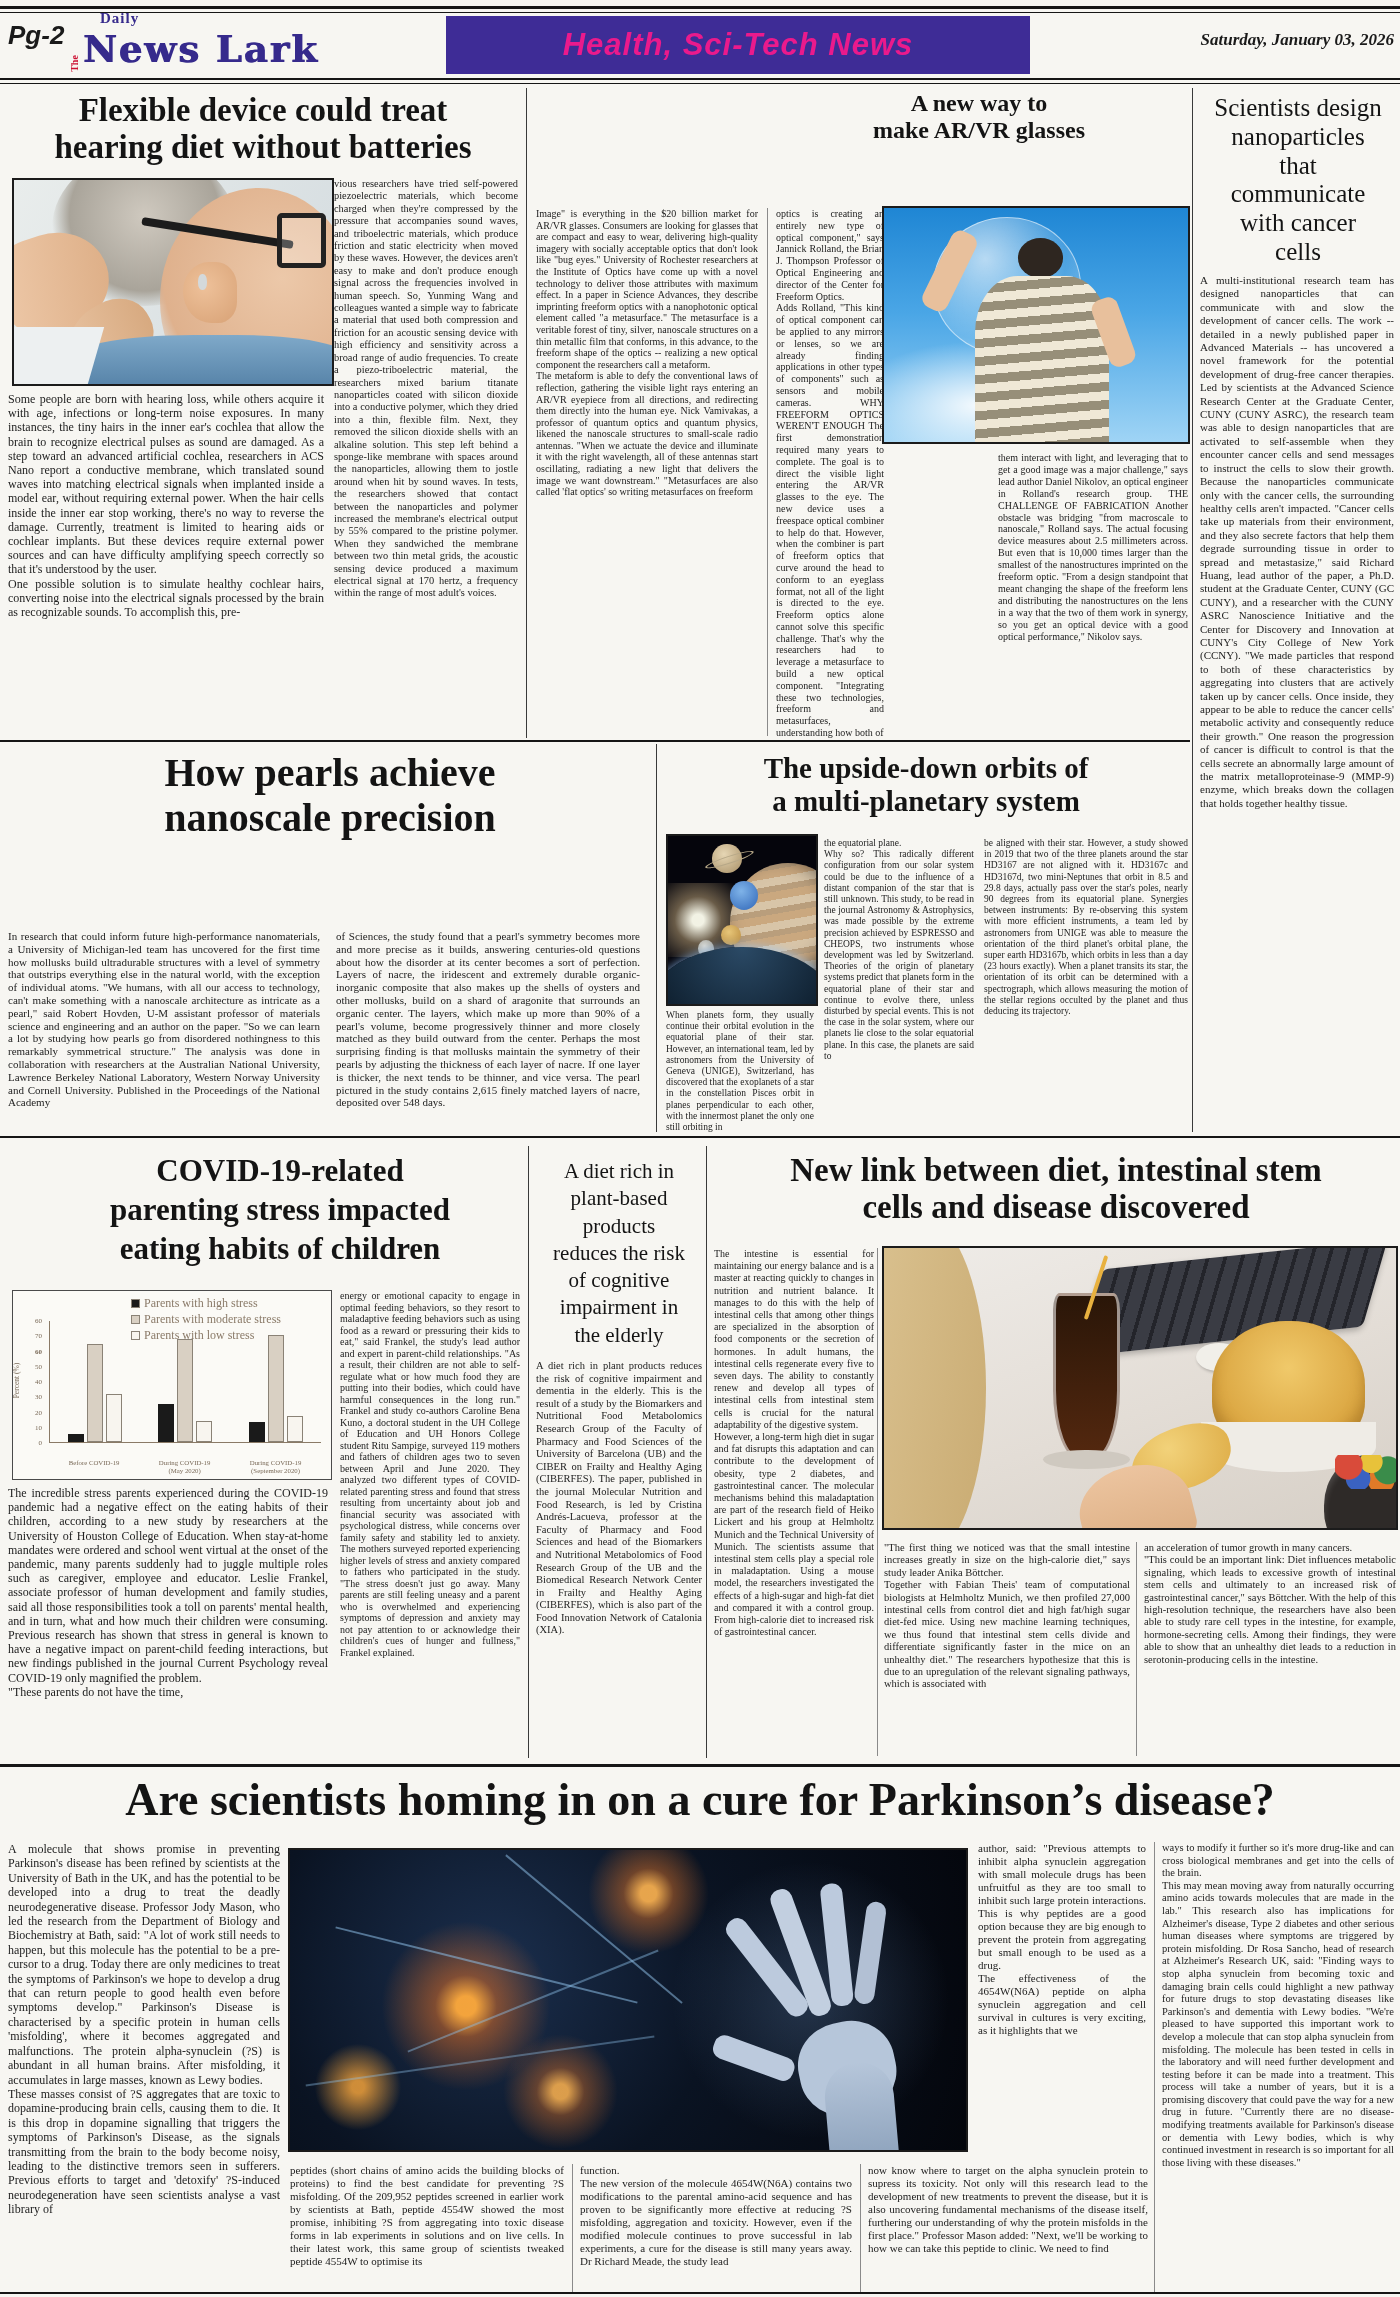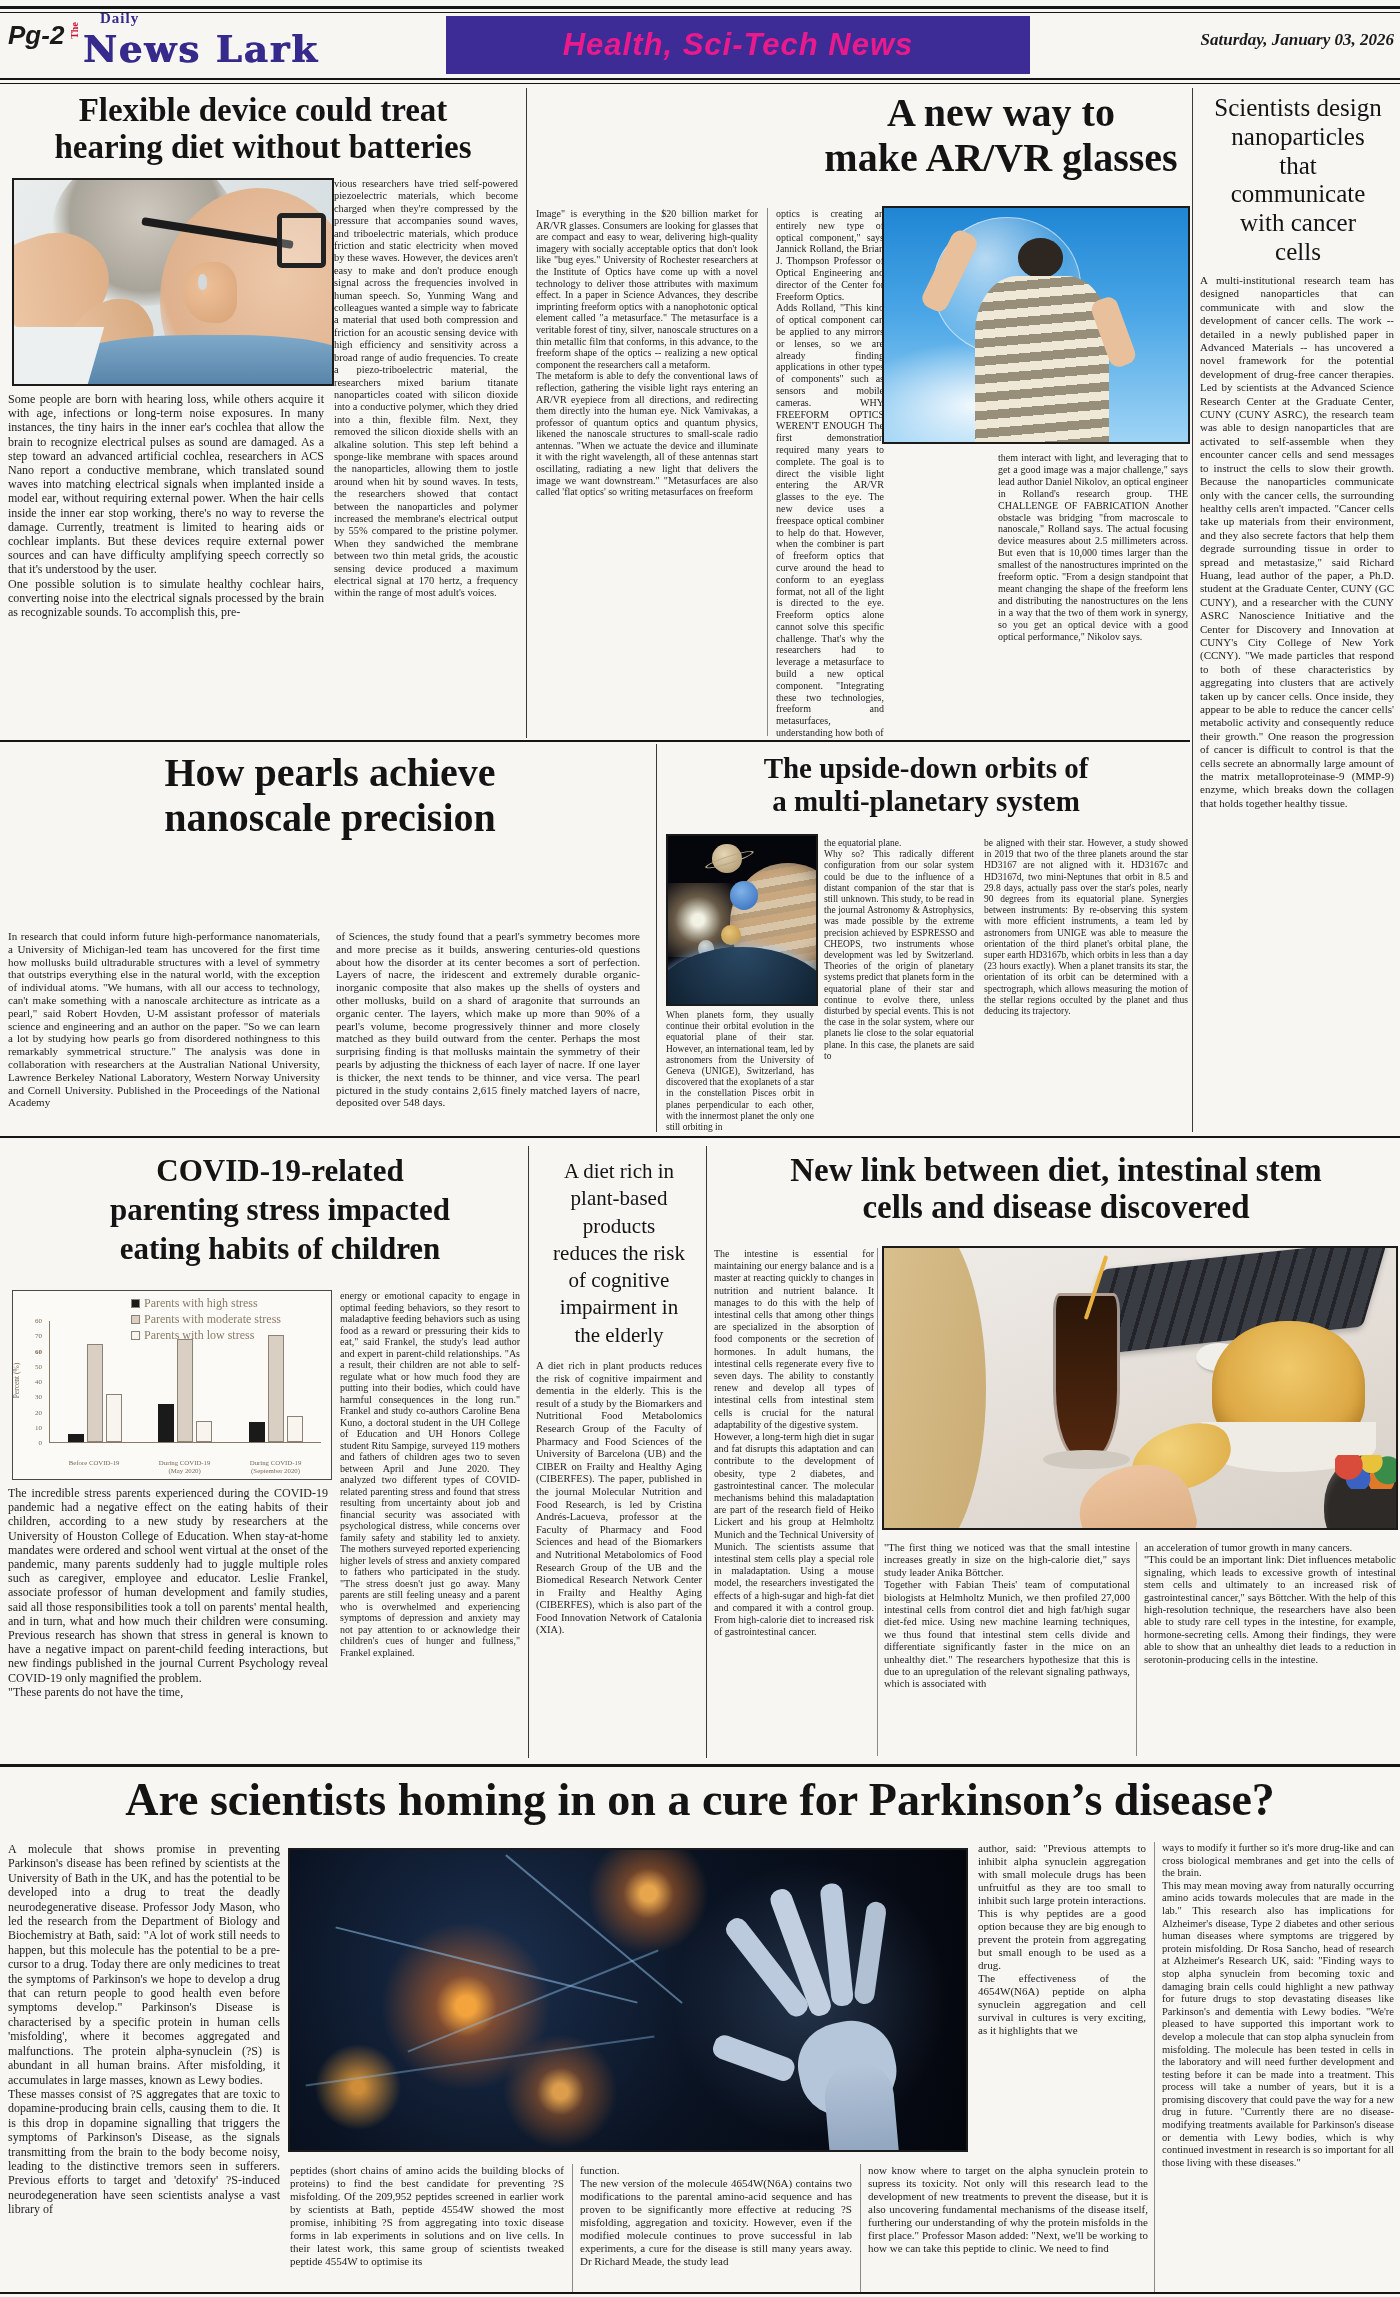--- a/index.html
+++ b/index.html
@@ -45,21 +45,21 @@
   .p5{background:radial-gradient(circle at 30% 40%,#1b2f4e 0%,#0a1322 45%,#04060c 100%);}
 </style>
 </head>
 <body>
 
 <div class="abs rule" style="left:0;top:6px;width:1400px;height:3px"></div>
 <div class="abs rule" style="left:0;top:12px;width:1400px;height:1px"></div>
 <div class="abs pgnum" style="left:8px;top:20px">Pg-2</div>
 <div class="abs" style="left:66px;top:10px;width:340px">
   <div class="masthead-daily" style="margin-left:34px">Daily</div>
-  <div style="display:flex;align-items:flex-start">
+  <div style="display:flex;align-items:flex-end">
     <span class="masthead-the">The</span>
     <span class="masthead-title">News Lark</span>
   </div>
 </div>
 <div class="abs banner" style="left:446px;top:16px;width:584px;height:58px">
   <span class="banner-text">Health, Sci-Tech News</span>
 </div>
 <div class="abs date" style="right:6px;top:30px;width:280px">Saturday, January 03, 2026</div>
 <div class="abs rule" style="left:0;top:78px;width:1400px;height:2px"></div>
 <div class="abs rule" style="left:0;top:83px;width:1400px;height:1px"></div>
@@ -77,21 +77,21 @@
   <div style="left:18%;top:60%;width:26%;height:34%;background:linear-gradient(100deg,#e8c2a0,#d6a87e);border-radius:45%;transform:rotate(-30deg)"></div>
   <div style="bottom:-4%;left:16%;width:90%;height:28%;background:linear-gradient(#7fa9c9,#527fa5);border-radius:45% 40% 0 0"></div>
   <div style="bottom:0;left:-4%;width:30%;height:28%;background:#edf0f1;transform:skewX(-16deg)"></div>
 </div>
 <div class="abs body-text" style="left:8px;top:392px;width:316px;height:346px;font-size:12px;line-height:14.2px">Some people are born with hearing loss, while others acquire it with age, infections or long-term noise exposures. In many instances, the tiny hairs in the inner ear's cochlea that allow the brain to recognize electrical pulses as sound are damaged. As a step toward an advanced artificial cochlea, researchers in ACS Nano report a conductive membrane, which translated sound waves into matching electrical signals when implanted inside a model ear, without requiring external power. When the hair cells inside the inner ear stop working, there's no way to reverse the damage. Currently, treatment is limited to hearing aids or cochlear implants. But these devices require external power sources and can have difficulty amplifying speech correctly so that it's understood by the user.
 One possible solution is to simulate healthy cochlear hairs, converting noise into the electrical signals processed by the brain as recognizable sounds. To accomplish this, pre-</div>
 <div class="abs body-text" style="left:334px;top:178px;width:184px;height:558px;font-size:10.4px;line-height:12.4px">vious researchers have tried self-powered piezoelectric materials, which become charged when they're compressed by the pressure that accompanies sound waves, and triboelectric materials, which produce friction and static electricity when moved by these waves. However, the devices aren't easy to make and don't produce enough signal across the frequencies involved in human speech. So, Yunming Wang and colleagues wanted a simple way to fabricate a material that used both compression and friction for an acoustic sensing device with high efficiency and sensitivity across a broad range of audio frequencies. To create a piezo-triboelectric material, the researchers mixed barium titanate nanoparticles coated with silicon dioxide into a conductive polymer, which they dried into a thin, flexible film. Next, they removed the silicon dioxide shells with an alkaline solution. This step left behind a sponge-like membrane with spaces around the nanoparticles, allowing them to jostle around when hit by sound waves. In tests, the researchers showed that contact between the nanoparticles and polymer increased the membrane's electrical output by 55% compared to the pristine polymer. When they sandwiched the membrane between two thin metal grids, the acoustic sensing device produced a maximum electrical signal at 170 hertz, a frequency within the range of most adult's voices.</div>
 
 <div class="abs vrule" style="left:526px;top:88px;height:650px"></div>
 
-<div class="abs headline" style="left:778px;top:90px;width:446px;font-size:40px">A new way to
+<div class="abs headline" style="left:756px;top:90px;width:446px;font-size:24px">A new way to
 make AR/VR glasses</div>
 <div class="abs body-text" style="left:536px;top:208px;width:222px;height:530px;font-size:10px;line-height:11.6px">Image" is everything in the $20 billion market for AR/VR glasses. Consumers are looking for glasses that are compact and easy to wear, delivering high-quality imagery with socially acceptable optics that don't look like "bug eyes." University of Rochester researchers at the Institute of Optics have come up with a novel technology to deliver those attributes with maximum effect. In a paper in Science Advances, they describe imprinting freeform optics with a nanophotonic optical element called "a metasurface." The metasurface is a veritable forest of tiny, silver, nanoscale structures on a thin metallic film that conforms, in this advance, to the freeform shape of the optics -- realizing a new optical component the researchers call a metaform.
 The metaform is able to defy the conventional laws of reflection, gathering the visible light rays entering an AR/VR eyepiece from all directions, and redirecting them directly into the human eye. Nick Vamivakas, a professor of quantum optics and quantum physics, likened the nanoscale structures to small-scale radio antennas. "When we actuate the device and illuminate it with the right wavelength, all of these antennas start oscillating, radiating a new light that delivers the image we want downstream." "Metasurfaces are also called 'flat optics' so writing metasurfaces on freeform</div>
 <div class="abs vrule-light" style="left:767px;top:208px;height:528px"></div>
 <div class="abs" style="left:776px;top:208px;width:214px;height:530px;overflow:hidden">
   <div style="float:right;width:106px;height:242px"></div>
   <div class="body-text" style="font-size:10px;line-height:11.8px">optics is creating an entirely new type of optical component," says Jannick Rolland, the Brian J. Thompson Professor of Optical Engineering and director of the Center for Freeform Optics.
 Adds Rolland, "This kind of optical component can be applied to any mirrors or lenses, so we are already finding applications in other types of components" such as sensors and mobile cameras. WHY FREEFORM OPTICS WEREN'T ENOUGH The first demonstration required many years to complete. The goal is to direct the visible light entering the AR/VR glasses to the eye. The new device uses a freespace optical combiner to help do that. However, when the combiner is part of freeform optics that curve around the head to conform to an eyeglass format, not all of the light is directed to the eye. Freeform optics alone cannot solve this specific challenge. That's why the researchers had to leverage a metasurface to build a new optical component. "Integrating these two technologies, freeform and metasurfaces, understanding how both of</div>
 </div>
 <div class="abs photo p2" style="left:882px;top:206px;width:304px;height:234px">

